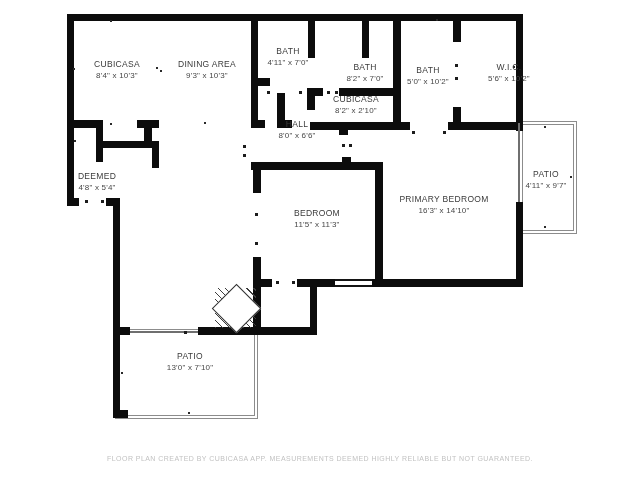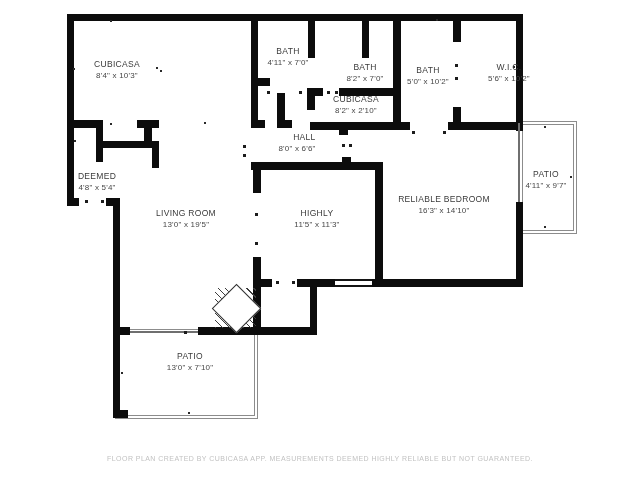--- a/index.html
+++ b/index.html
@@ -114,58 +114,58 @@
   <div class="tick" style="left:544px;top:126px;"></div>
   <div class="tick" style="left:544px;top:226px;"></div>
   <div class="tick" style="left:570px;top:176px;"></div>
   <div class="tick" style="left:121px;top:372px;"></div>
   <div class="tick" style="left:188px;top:412px;"></div>
 
   <div class="room" style="left:117px;top:58px;">
     <div class="rname">CUBICASA</div>
     <div class="rdims">8'4" x 10'3"</div>
   </div>
+  <div class="room" style="left:207px;top:58px;">
+    <div class="rname">DINING AREA</div>
+    <div class="rdims">9'3" x 10'3"</div>
+  </div>
   <div class="room" style="left:288px;top:45px;">
     <div class="rname">BATH</div>
     <div class="rdims">4'11" x 7'0"</div>
   </div>
   <div class="room" style="left:365px;top:61px;">
     <div class="rname">BATH</div>
     <div class="rdims">8'2" x 7'0"</div>
   </div>
   <div class="room" style="left:356px;top:93px;">
     <div class="rname">CUBICASA</div>
     <div class="rdims">8'2" x 2'10"</div>
   </div>
   <div class="room" style="left:428px;top:64px;">
     <div class="rname">BATH</div>
     <div class="rdims">5'0" x 10'2"</div>
   </div>
   <div class="room" style="left:509px;top:61px;">
     <div class="rname">W.I.C.</div>
     <div class="rdims">5'6" x 10'2"</div>
   </div>
-  <div class="room" style="left:297px;top:131px;text-align:right;">
+  <div class="room" style="left:297px;top:118px;">
     <div class="rname">HALL</div>
     <div class="rdims">8'0" x 6'6"</div>
   </div>
   <div class="room" style="left:97px;top:170px;">
     <div class="rname">DEEMED</div>
     <div class="rdims">4'8" x 5'4"</div>
   </div>
-  <div class="room" style="left:186px;top:207px;">
-    <div class="rname">LIVING ROOM</div>
-    <div class="rdims">13'0" x 19'5"</div>
-  </div>
   <div class="room" style="left:317px;top:207px;">
-    <div class="rname">HIGHLY</div>
+    <div class="rname">BEDROOM</div>
     <div class="rdims">11'5" x 11'3"</div>
   </div>
   <div class="room" style="left:444px;top:193px;">
-    <div class="rname">RELIABLE BEDROOM</div>
+    <div class="rname">PRIMARY BEDROOM</div>
     <div class="rdims">16'3" x 14'10"</div>
   </div>
   <div class="room" style="left:546px;top:168px;">
     <div class="rname">PATIO</div>
     <div class="rdims">4'11" x 9'7"</div>
   </div>
   <div class="room" style="left:190px;top:350px;">
     <div class="rname">PATIO</div>
     <div class="rdims">13'0" x 7'10"</div>
   </div>

